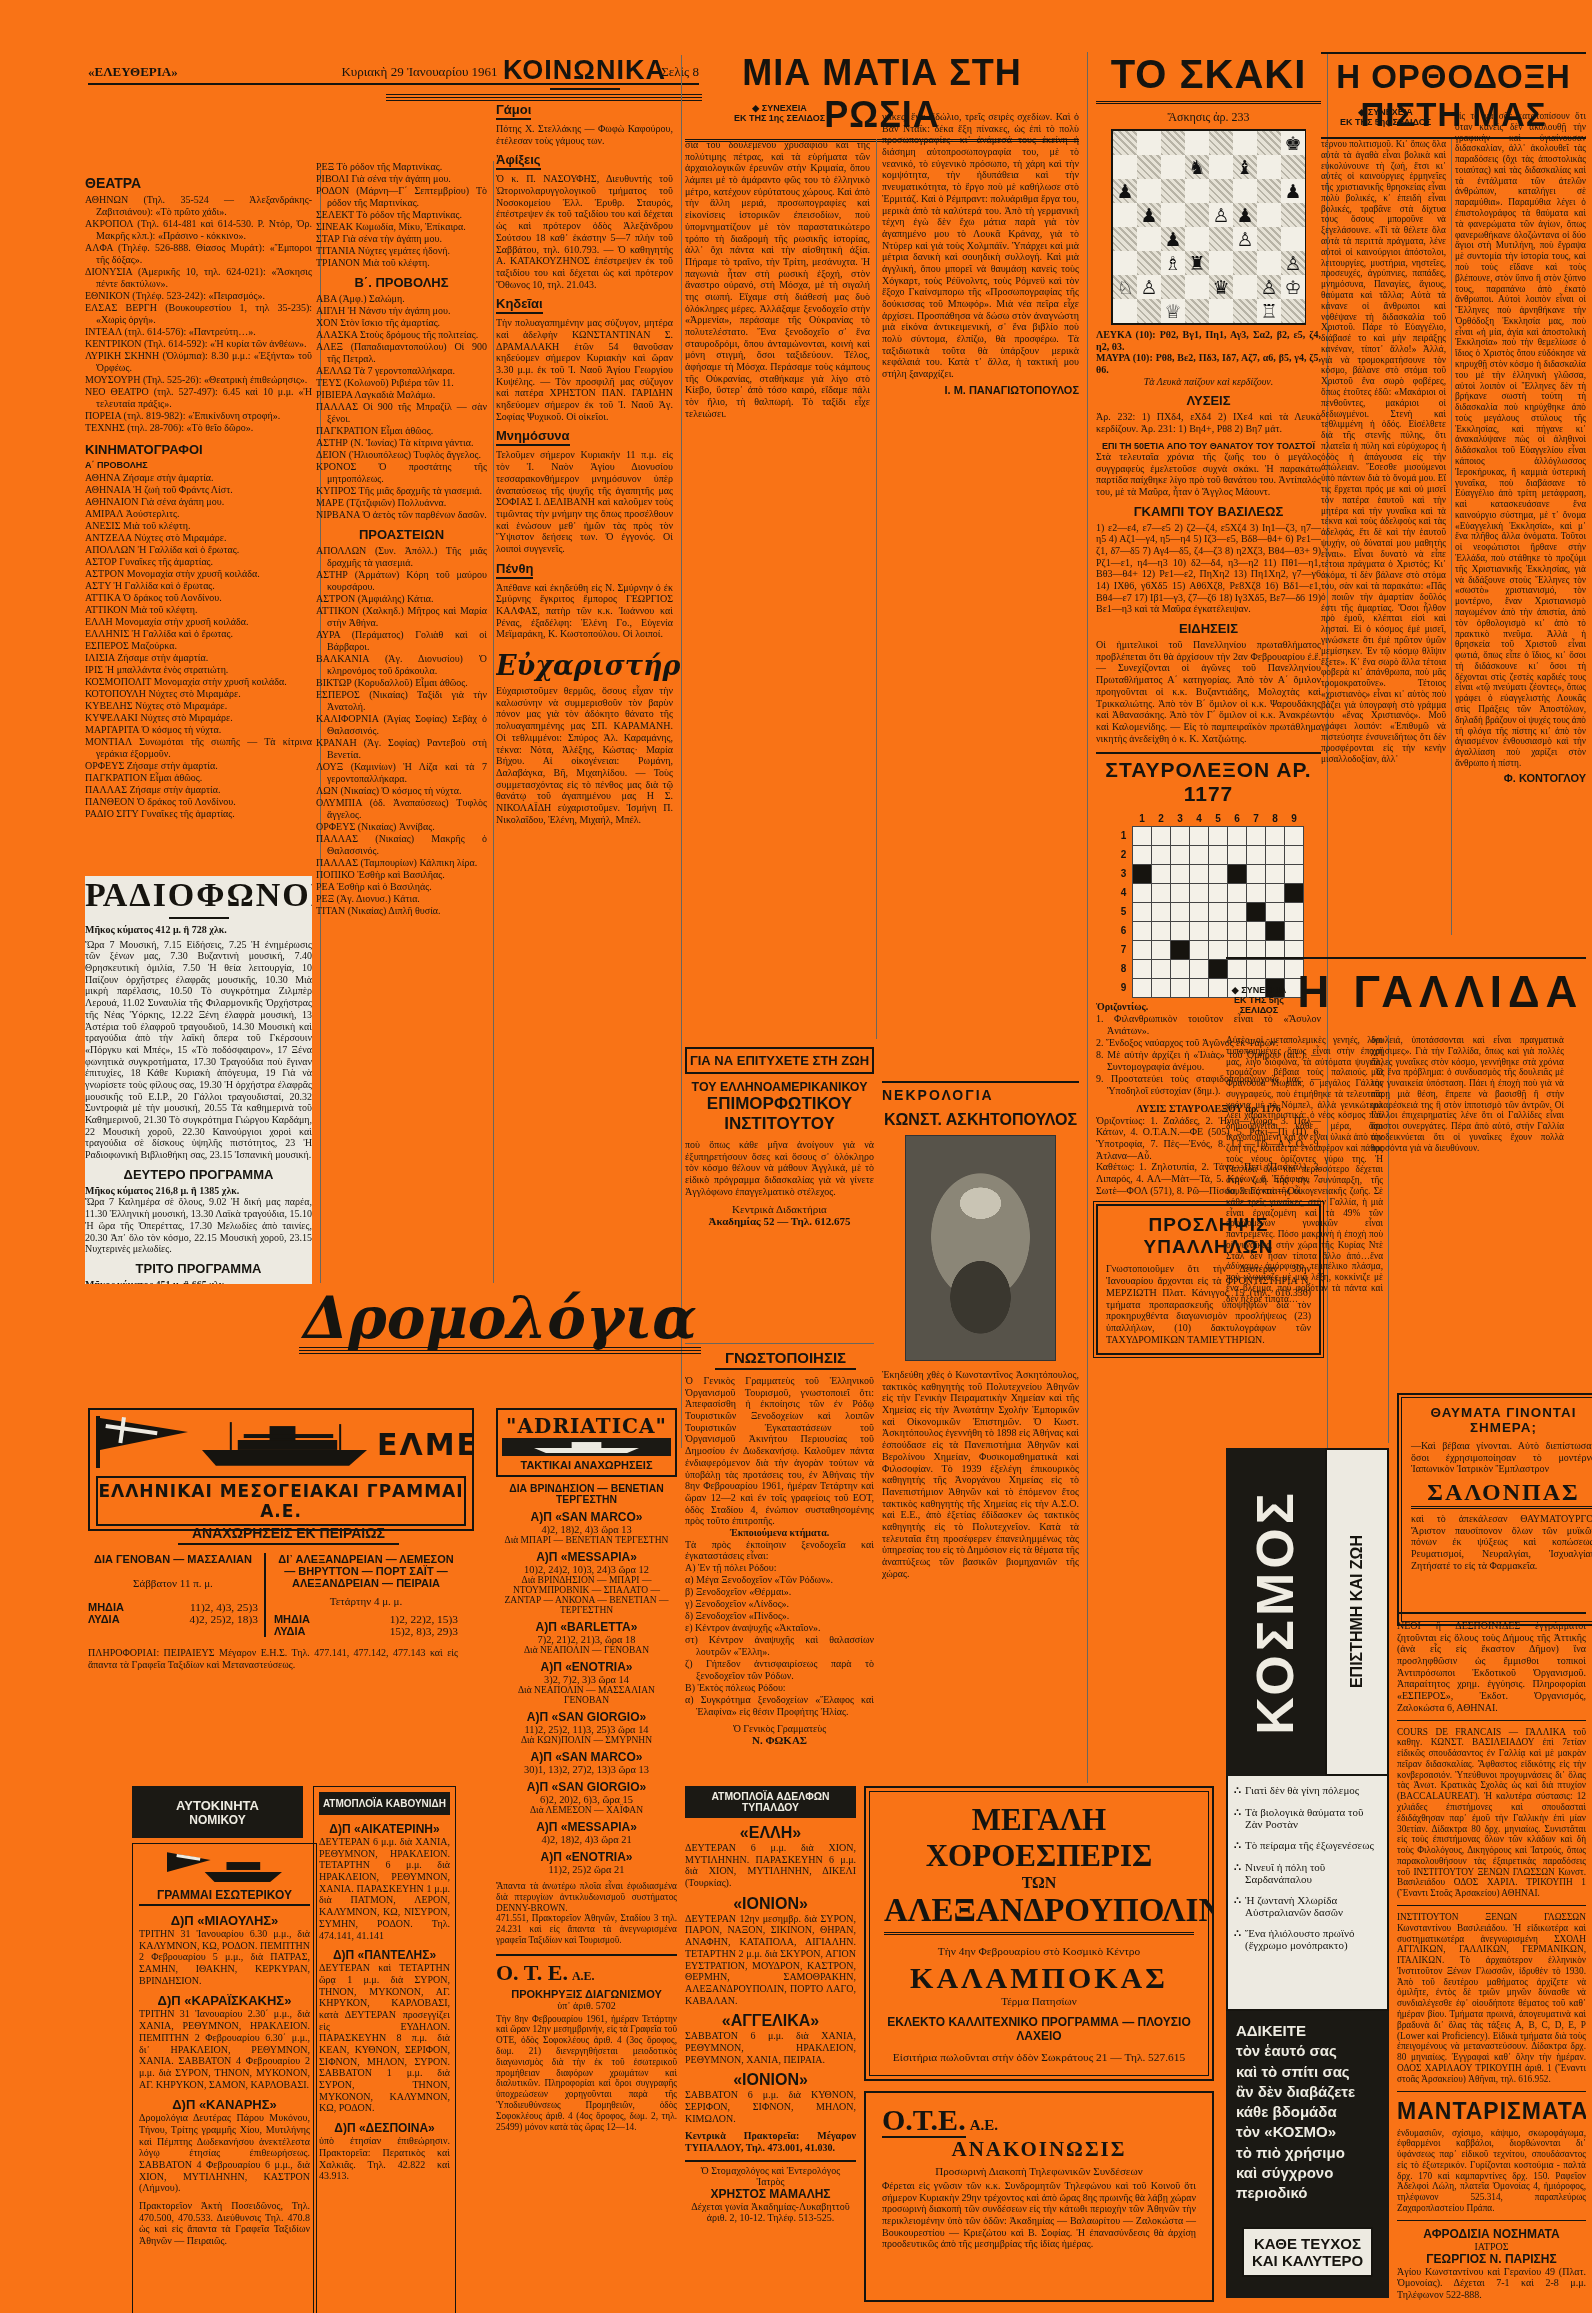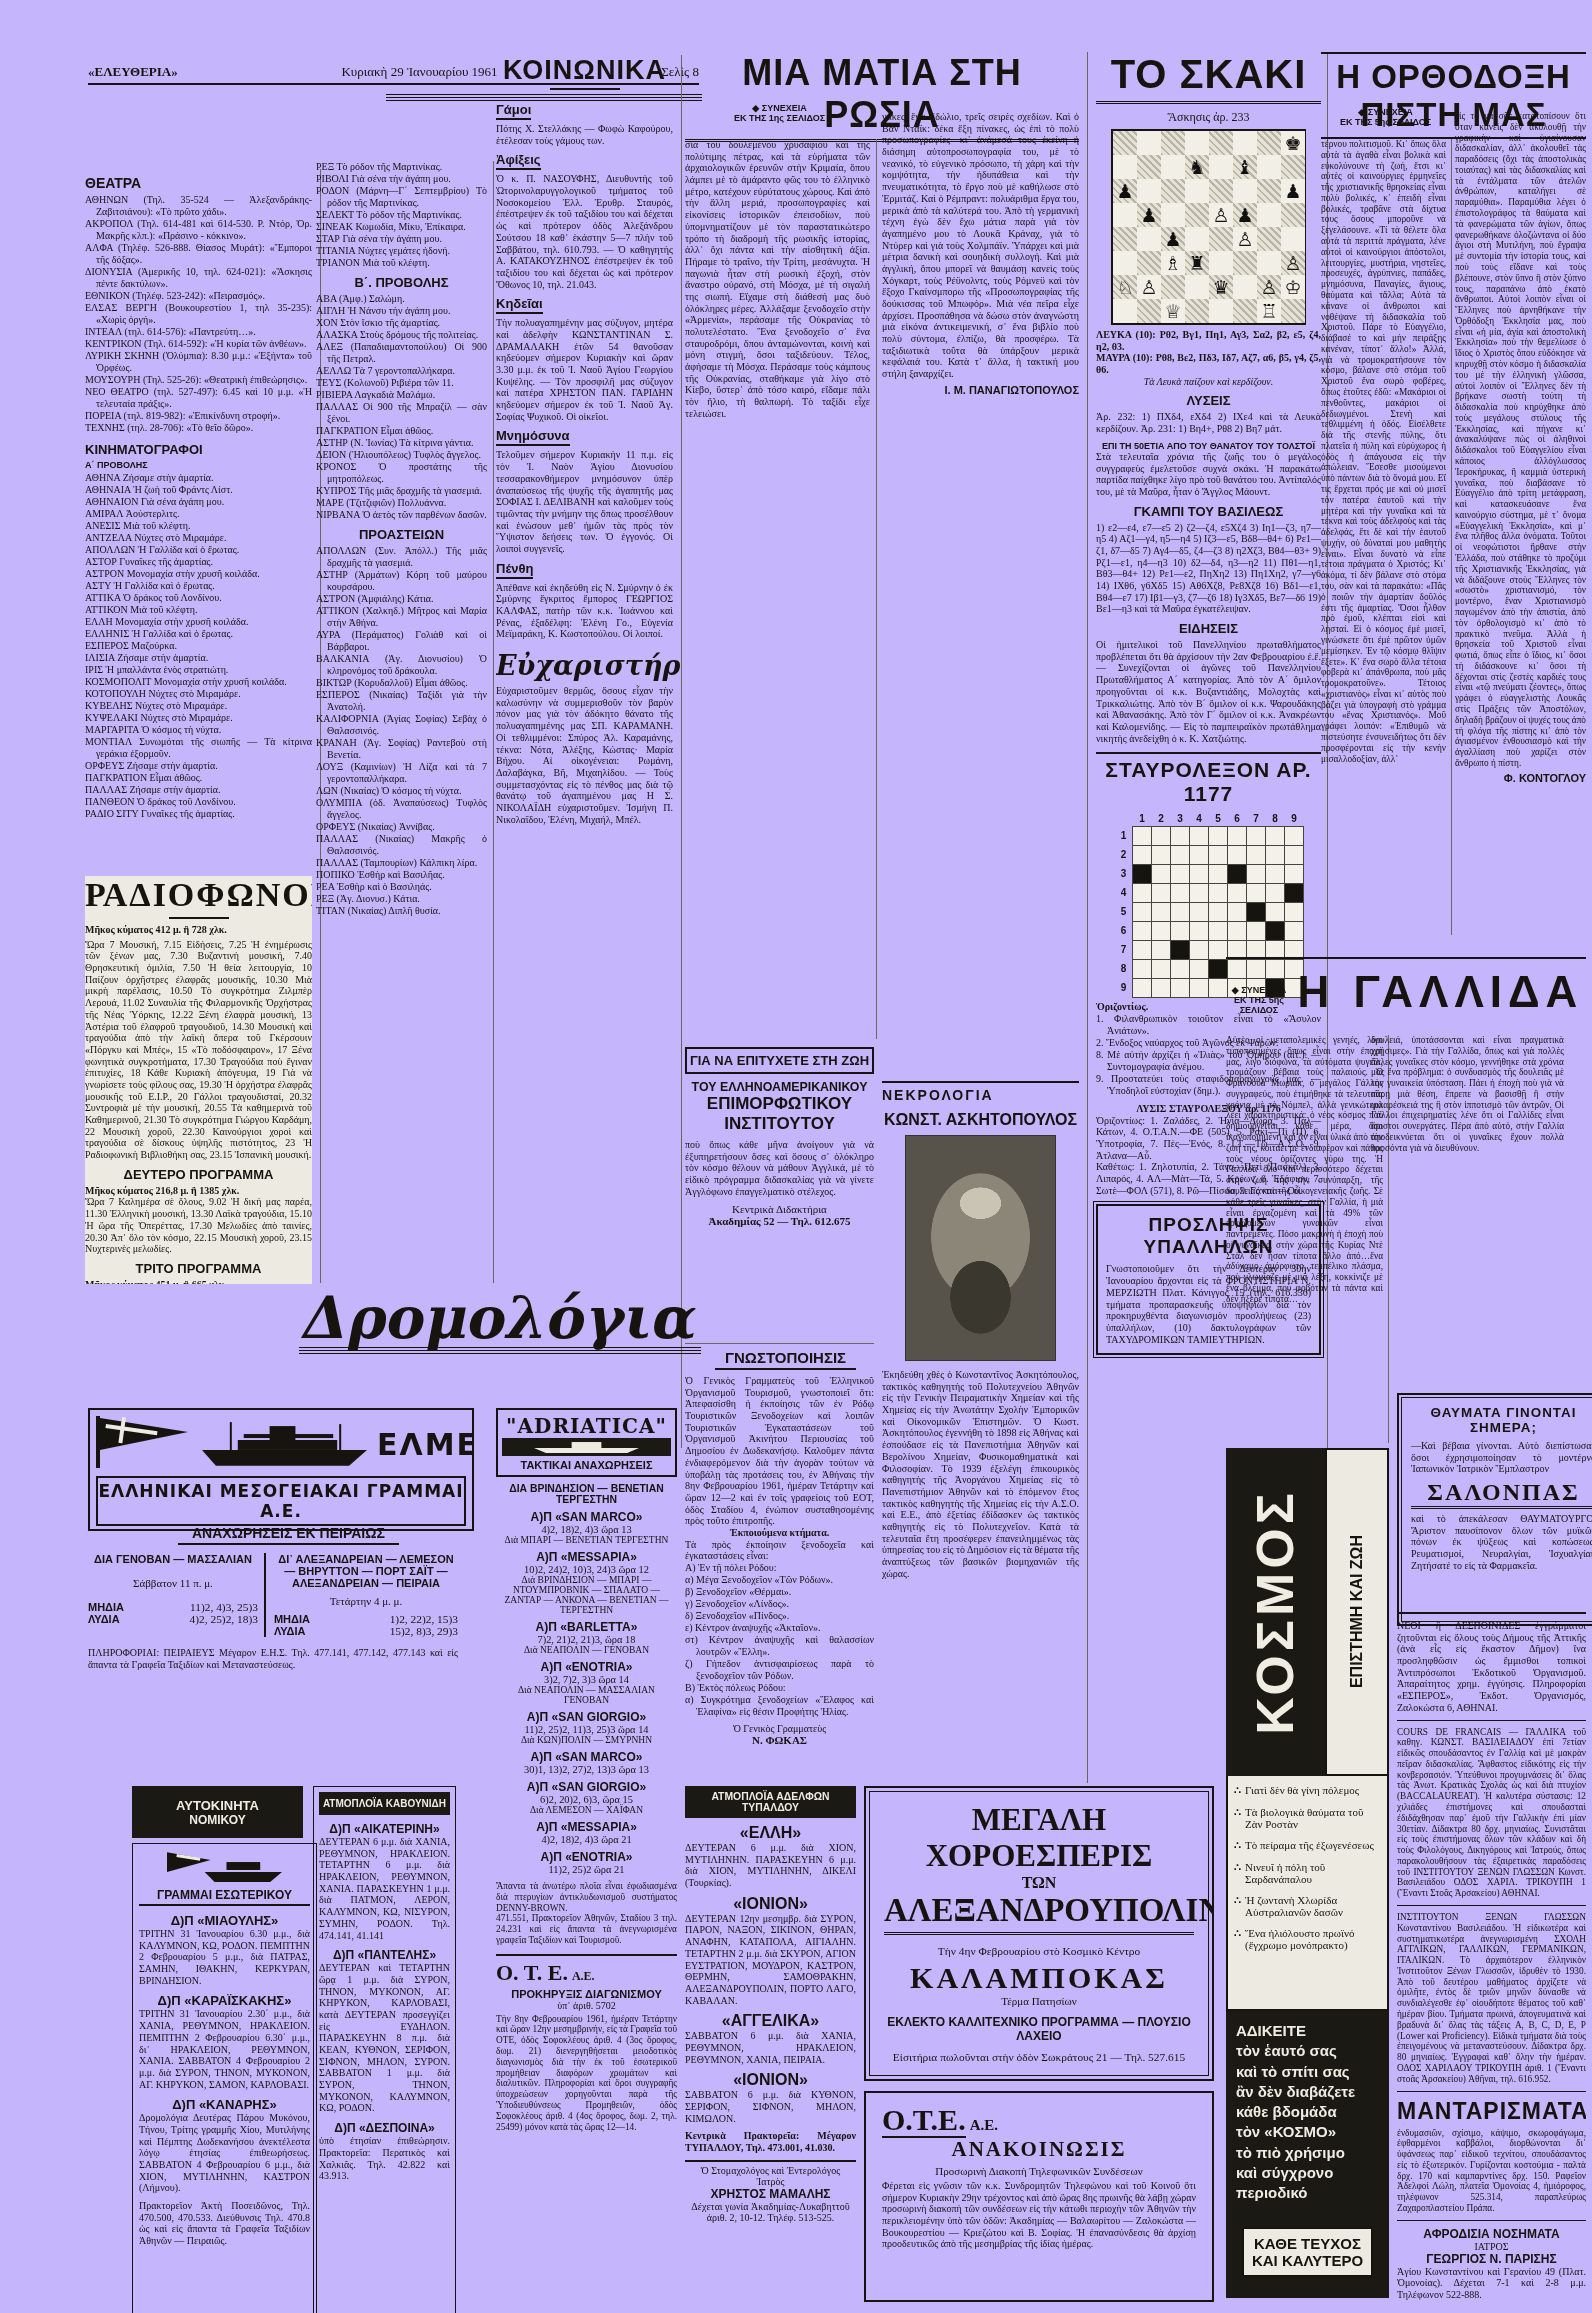--- a/index.html
+++ b/index.html
@@ -1,17 +1,17 @@
 <!DOCTYPE html>
 <html><head>
 <meta charset="utf-8">
 <style>
   html,body{margin:0;padding:0;}
   body{background:#d8d5cc;}
-  #page{position:relative;width:1592px;height:2313px;background:#c4b5fd;margin:0 auto;
+  #page{position:relative;width:1592px;height:2313px;background:#f97316;margin:0 auto;
         font-family:"Liberation Serif",serif;color:#16140f;overflow:hidden;}
   .abs{position:absolute;overflow:hidden;}
   .t{font-size:10px;line-height:1.17;text-align:justify;}
   .t9{font-size:9.3px;line-height:1.16;text-align:justify;}
   .ctr{text-align:center;}
   .sans{font-family:"Liberation Sans",sans-serif;}
   .b{font-weight:bold;}
   .list .li{font-size:10px;line-height:1.2;padding-left:11px;text-indent:-11px;text-align:justify;}
   .nm{font-weight:bold;font-family:"Liberation Sans",sans-serif;font-size:9.5px;}
   .shead{font-family:"Liberation Sans",sans-serif;font-weight:bold;font-size:13px;margin:6px 0 3px;}

